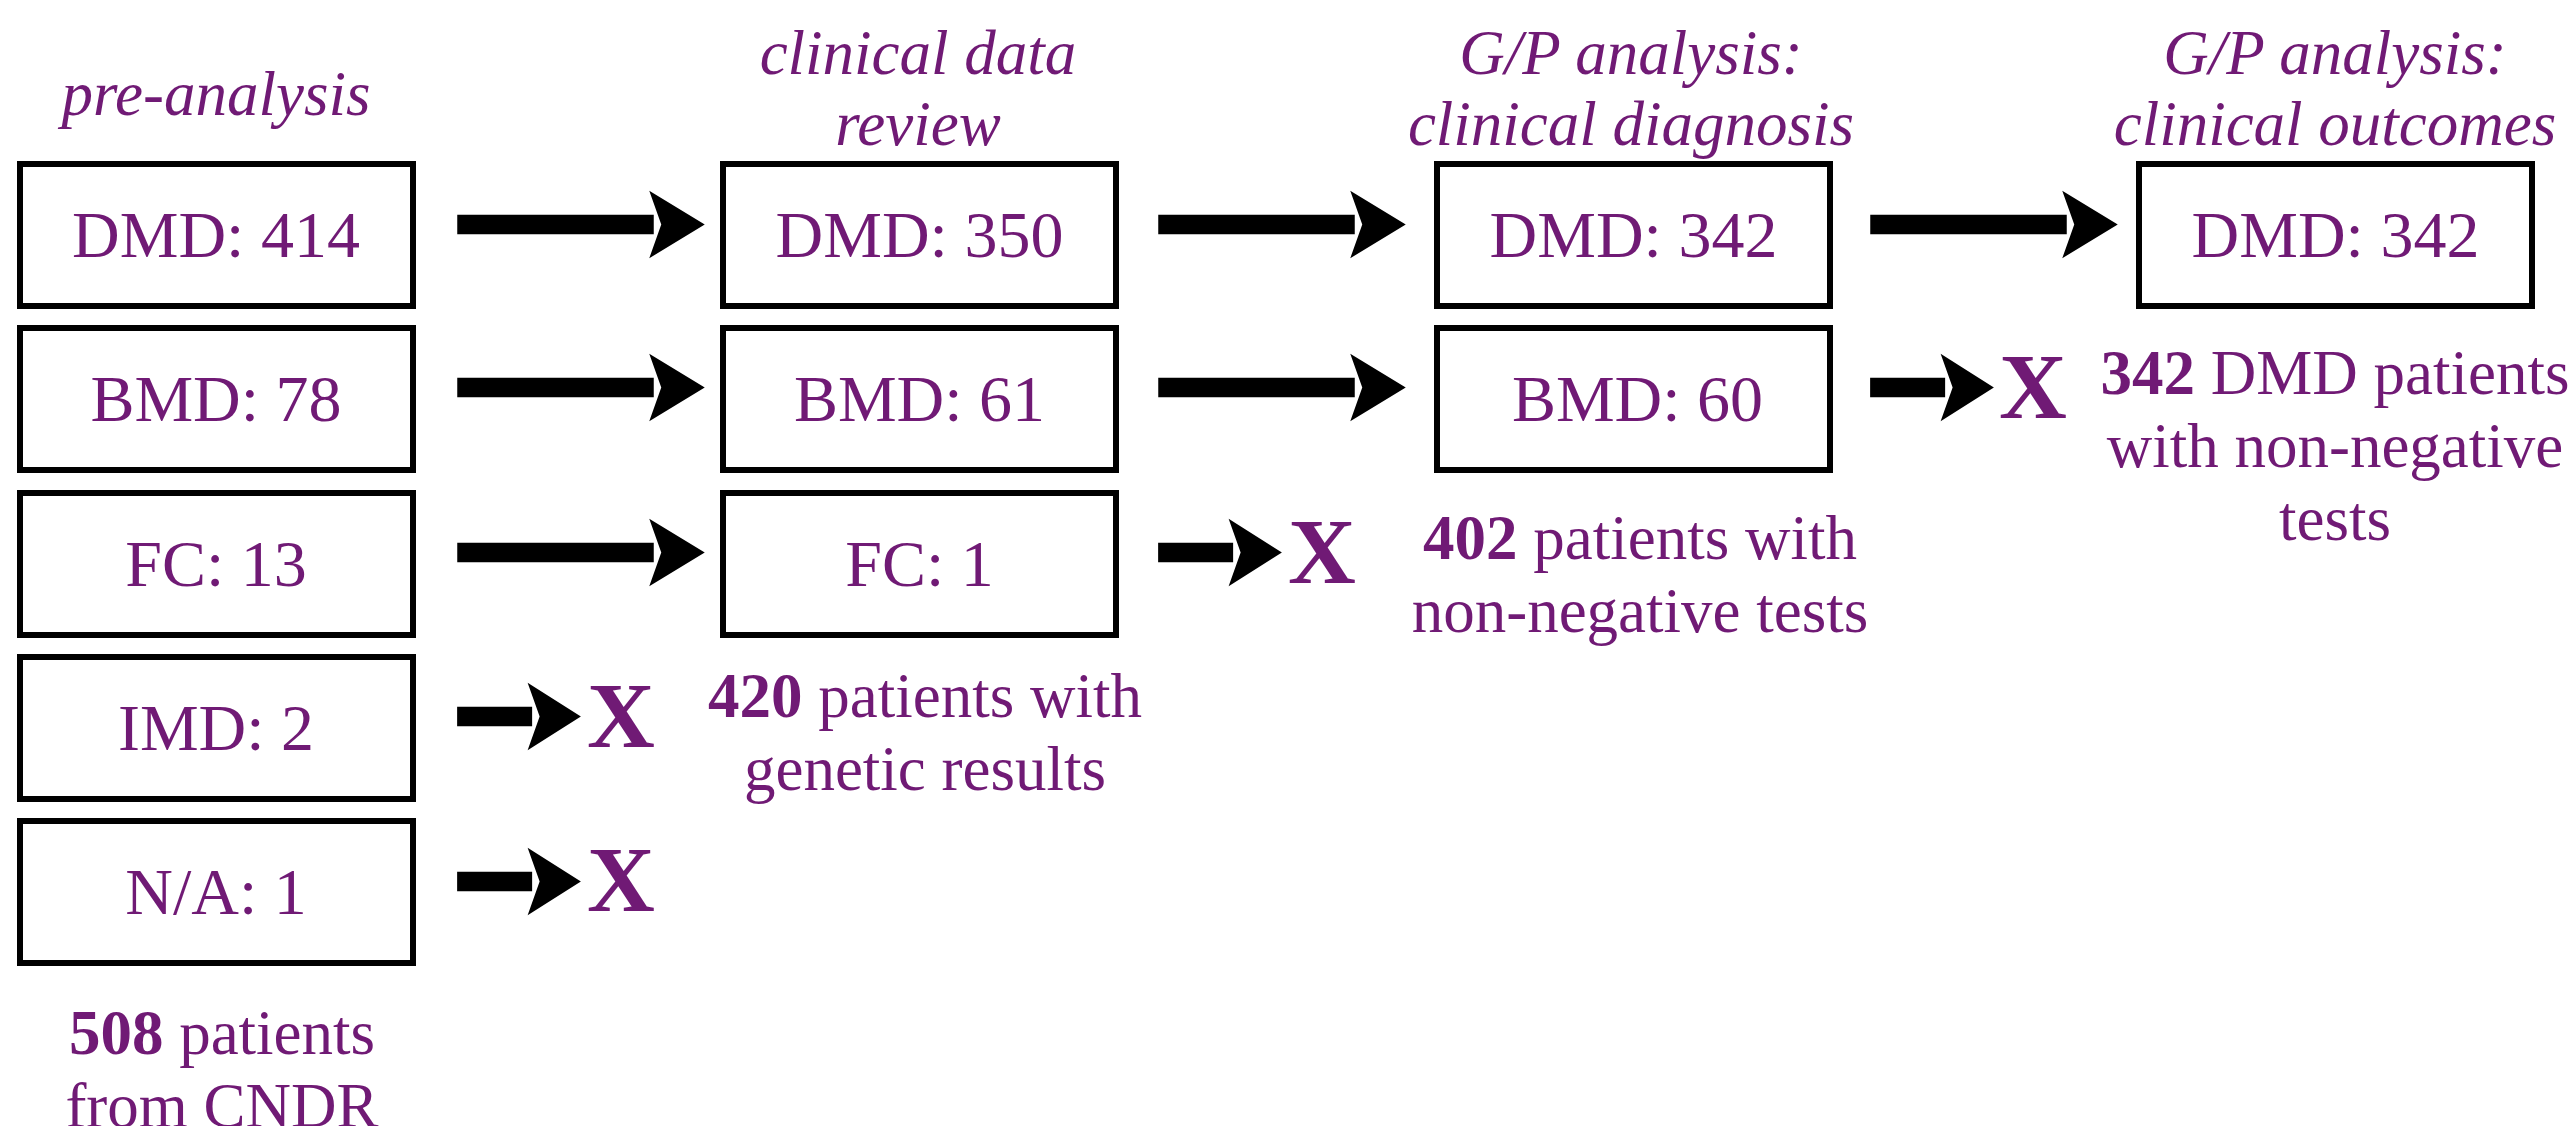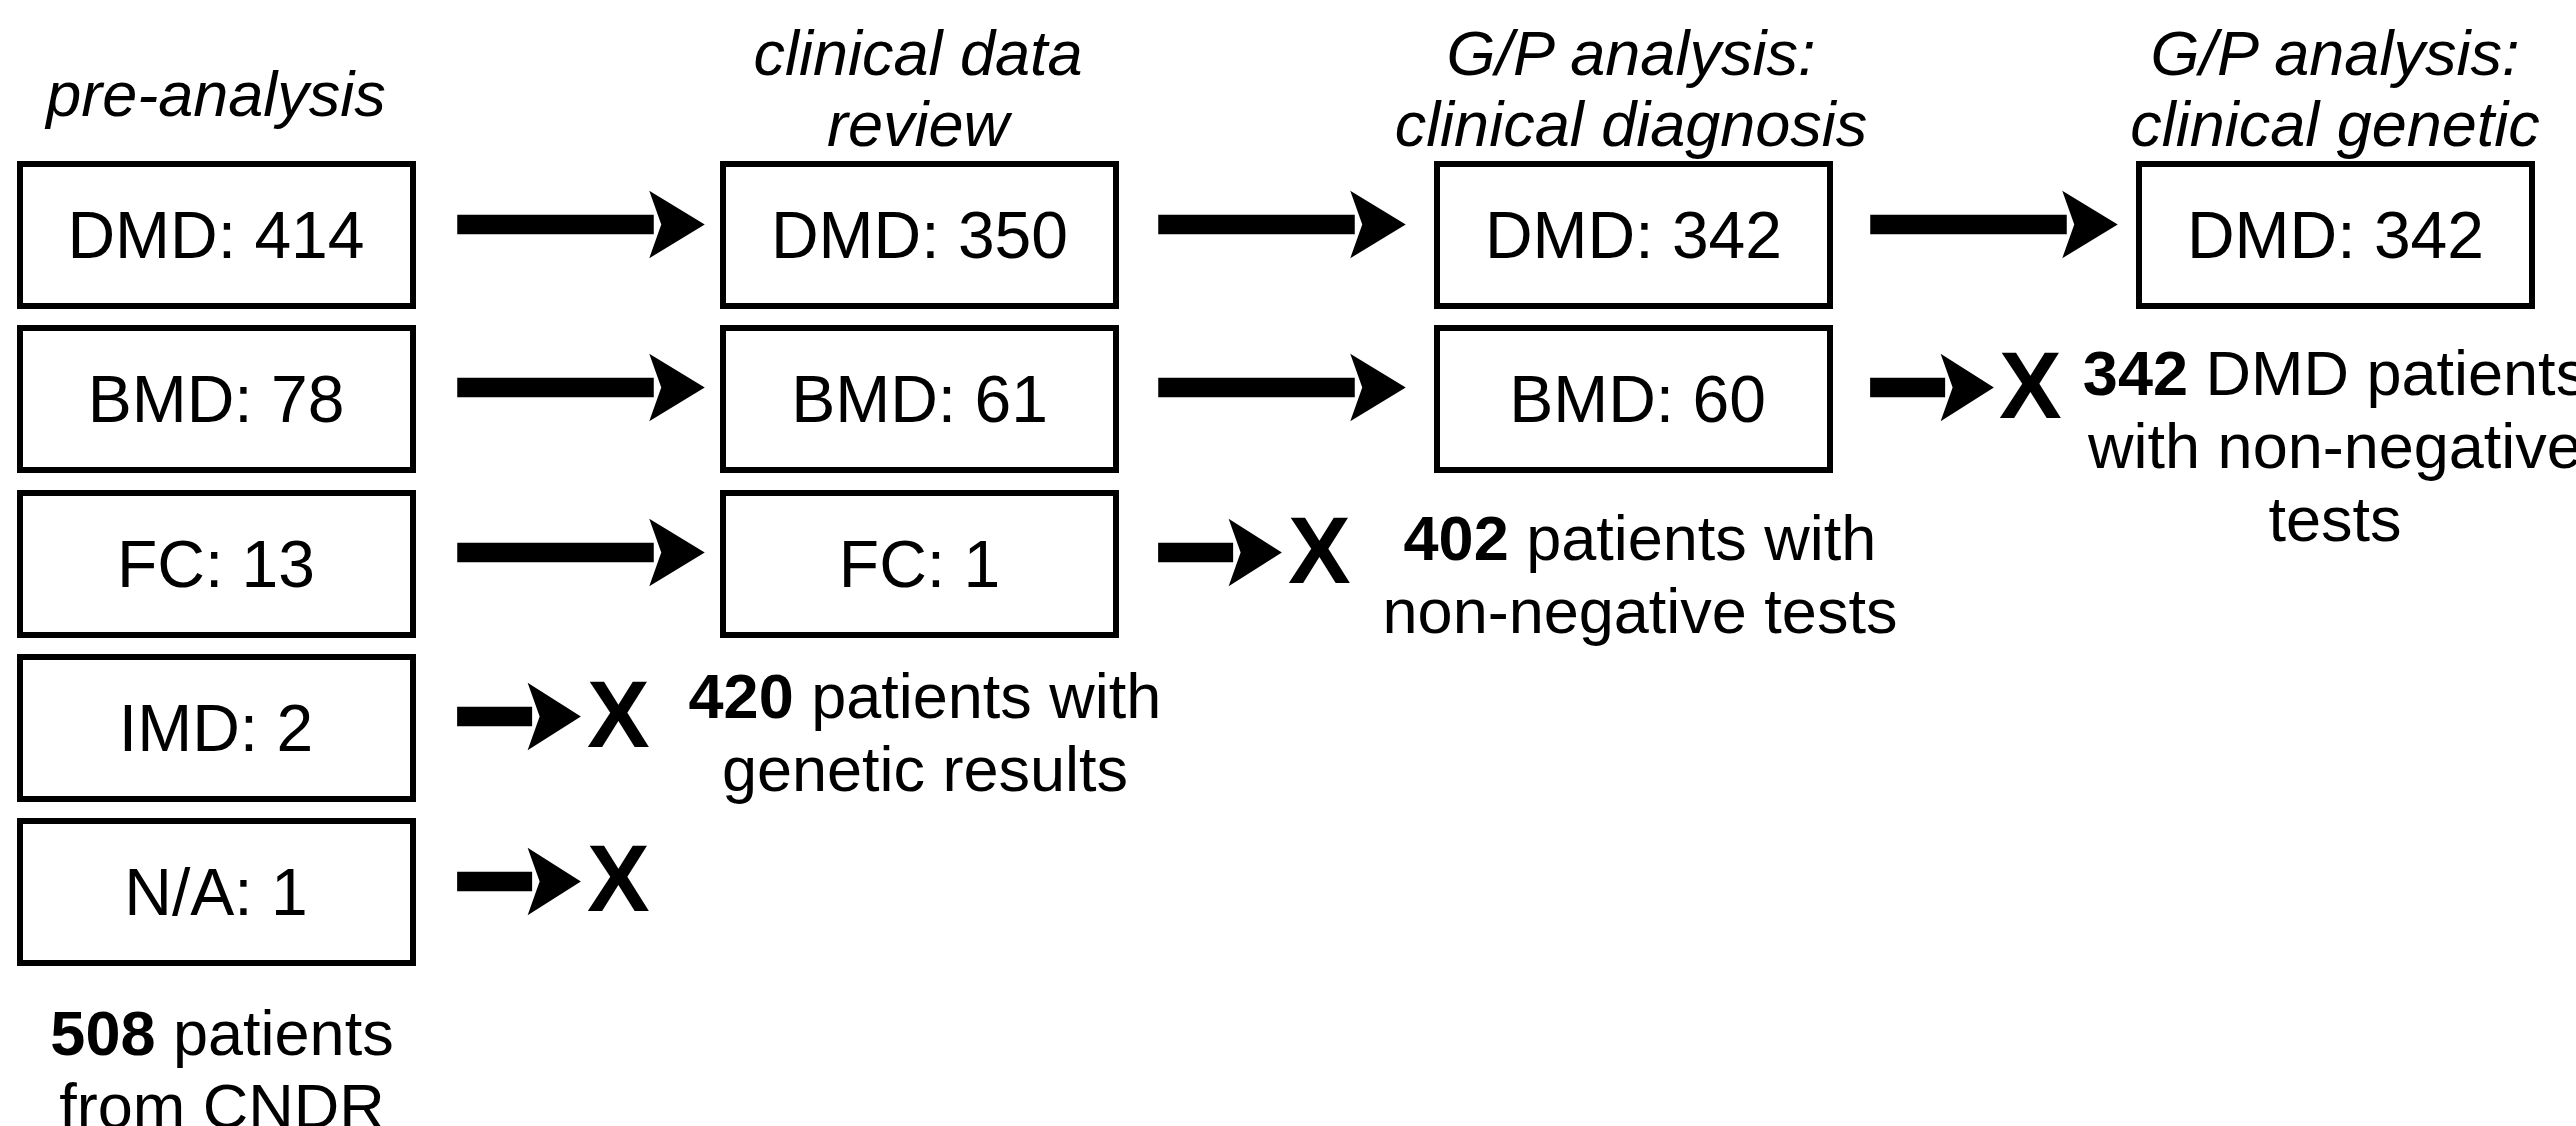--- a/index.html
+++ b/index.html
@@ -1,22 +1,22 @@
 <!DOCTYPE html>
 <html style="font-size:12px"><head>
 <meta charset="utf-8">
 <style>
   html, body { margin: 0; padding: 0; background: #ffffff; }
   .canvas {
     position: relative;
     width: 2576px;
     height: 1127px;
     background: #ffffff;
-    color: #000000;
-    font-family: Liberation Sans, sans-serif;
+    color: #701a75;
+    font-family: Liberation Serif, serif;
     overflow: hidden;
   }
   .stage-header {
     position: absolute;
     transform: translateX(-50%);
     text-align: center;
     font-style: italic;
     font-size: 63px;
     line-height: 71px;
     white-space: nowrap;
@@ -63,21 +63,21 @@
   <div class="stage-header" style="left:918px; top:18px;">
     <div>clinical data</div>
     <div>review</div>
   </div>
   <div class="stage-header" style="left:1631px; top:18px;">
     <div>G/P analysis:</div>
     <div>clinical diagnosis</div>
   </div>
   <div class="stage-header" style="left:2335px; top:18px;">
     <div>G/P analysis:</div>
-    <div>clinical genetic</div>
+    <div>clinical outcomes</div>
   </div>
 
   <div class="flow-box" style="left:16.5px; top:161px;">
     <span>DMD: 414</span>
   </div>
   <div class="flow-box" style="left:16.5px; top:325px;">
     <span>BMD: 78</span>
   </div>
   <div class="flow-box" style="left:16.5px; top:490px;">
     <span>FC: 13</span>

